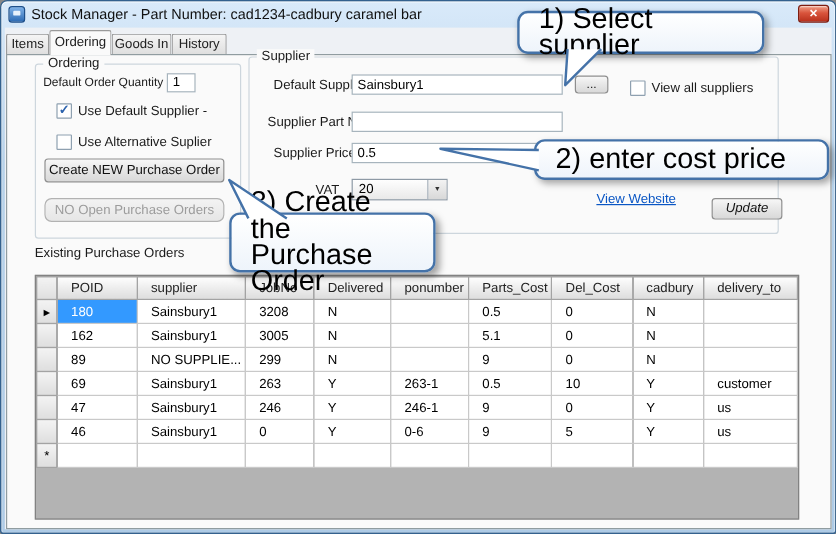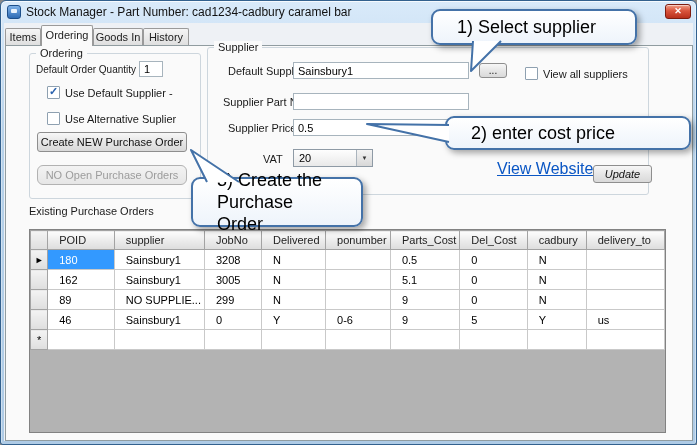--- a/index.html
+++ b/index.html
@@ -59,37 +59,37 @@
   .radio { position:absolute; width:12px; height:12px; border-radius:50%; background:#fff; border:1px solid #7d95ac; z-index:6; }
   .radio.selected::after { content:""; position:absolute; left:2px; top:2px; width:6px; height:6px; border-radius:50%;
     background:radial-gradient(circle at 35% 35%, #6aa2de, #245ca8); }
 
   .combo { position:absolute; border:1px solid #8e9aa5; background:linear-gradient(#fefefe,#e9e9e9);
     font-size:11px; z-index:6; display:flex; align-items:center; padding-left:5px; color:#000; }
   .combo .arrow { position:absolute; right:0; top:0; bottom:0; width:16px; border-left:1px solid #aab4bd;
     background:linear-gradient(#f3f3f3,#d8d8d8); display:flex; align-items:center; justify-content:center;
     font-size:6px; color:#333; }
 
-  .link { position:absolute; font-size:16px; color:#0a56c4; text-decoration:underline; z-index:6; white-space:nowrap; }
+  .link { position:absolute; font-size:11px; color:#0a56c4; text-decoration:underline; z-index:6; white-space:nowrap; }
 
   
   .grid-wrap { position:absolute; left:28px; top:228px; width:637px; height:204px;
     background:#b3b3b3; border:1px solid #828282; z-index:5; overflow:hidden; }
   table.grid { border-collapse:collapse; table-layout:fixed; font-size:11px; }
   table.grid th, table.grid td { border:1px solid #c9c9c9; height:20px; padding:0 3px 0 11px;
     overflow:hidden; white-space:nowrap; text-align:left; font-weight:normal; color:#000; background:#fff; }
   table.grid th { background:linear-gradient(#fdfdfd,#e9e9e9 60%,#dddddd); border-color:#a3a3a3; height:19px; color:#222; }
   table.grid .sel { background:linear-gradient(#f3f3f3,#dedede); border-color:#a3a3a3; padding:0; text-align:center; }
   table.grid td.sel.cur { font-size:9px; color:#000; }
   table.grid td.selected { background:#3399ff; color:#fff; }
 
   
   .callout { position:absolute; z-index:35; border:2px solid #4472a8; border-radius:9px;
     background:linear-gradient(#ffffff,#eef4fb); box-shadow:3px 3px 6px rgba(0,0,0,.35);
-    display:flex; align-items:center; padding:0 24px; font-size:18px; color:#000; line-height:22px; }
+    display:flex; align-items:center; padding:0 16px; font-size:24px; color:#000; line-height:22px; }
   .tails { position:absolute; left:0; top:0; width:697px; height:445px; z-index:40; pointer-events:none; }
 </style>
 </head>
 <body>
 
 <div class="window">
 
   <div class="titlebar">
     <div class="app-icon"></div>
     <div class="title-text">Stock Manager -  Part Number: cad1234-cadbury caramel bar</div>
@@ -200,20 +200,44 @@
             <td>299</td>
             <td>N</td>
             <td></td>
             <td>9</td>
             <td>0</td>
             <td>N</td>
             <td></td>
           </tr>
           <tr>
             <td class="sel"></td>
+            <td>69</td>
+            <td>Sainsbury1</td>
+            <td>263</td>
+            <td>Y</td>
+            <td>263-1</td>
+            <td>0.5</td>
+            <td>10</td>
+            <td>Y</td>
+            <td>customer</td>
+          </tr>
+          <tr>
+            <td class="sel"></td>
+            <td>47</td>
+            <td>Sainsbury1</td>
+            <td>246</td>
+            <td>Y</td>
+            <td>246-1</td>
+            <td>9</td>
+            <td>0</td>
+            <td>Y</td>
+            <td>us</td>
+          </tr>
+          <tr>
+            <td class="sel"></td>
             <td>46</td>
             <td>Sainsbury1</td>
             <td>0</td>
             <td>Y</td>
             <td>0-6</td>
             <td>9</td>
             <td>5</td>
             <td>Y</td>
             <td>us</td>
           </tr>

